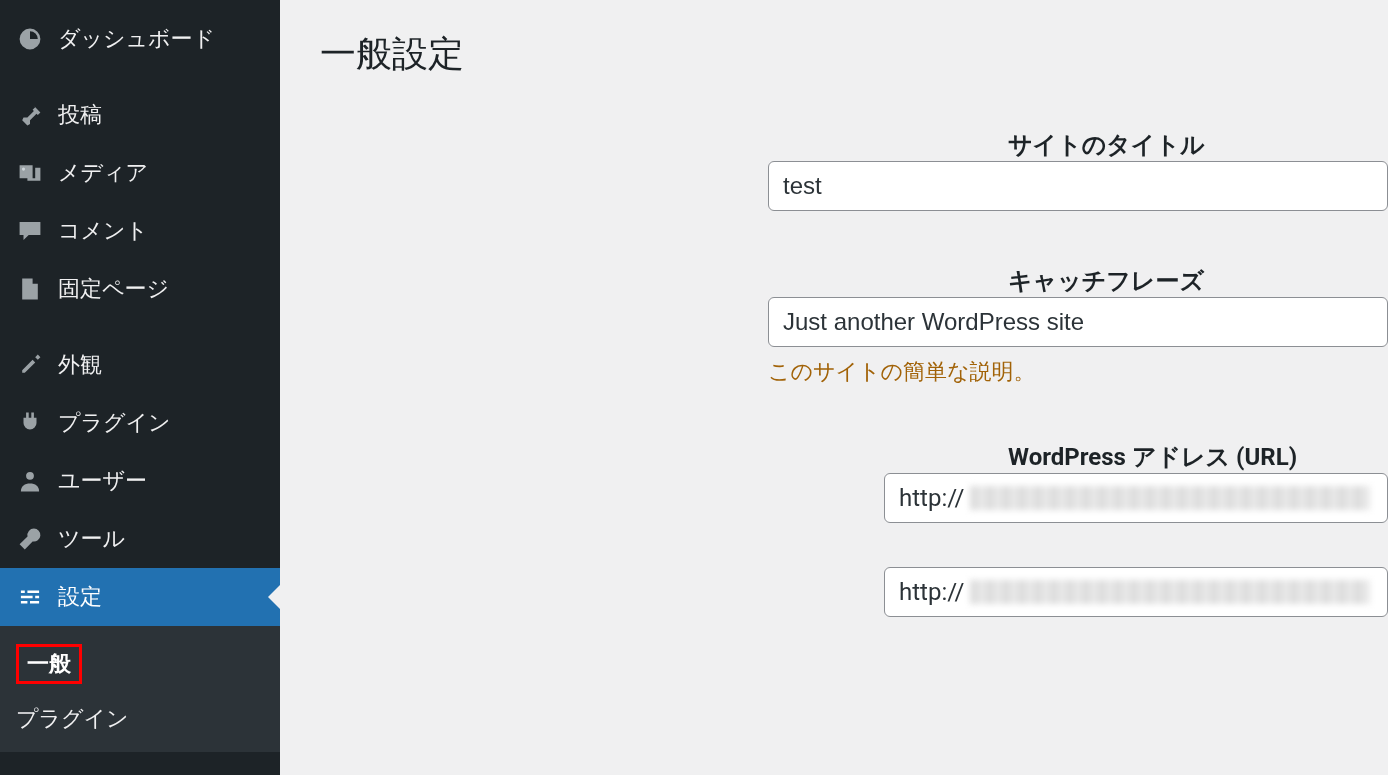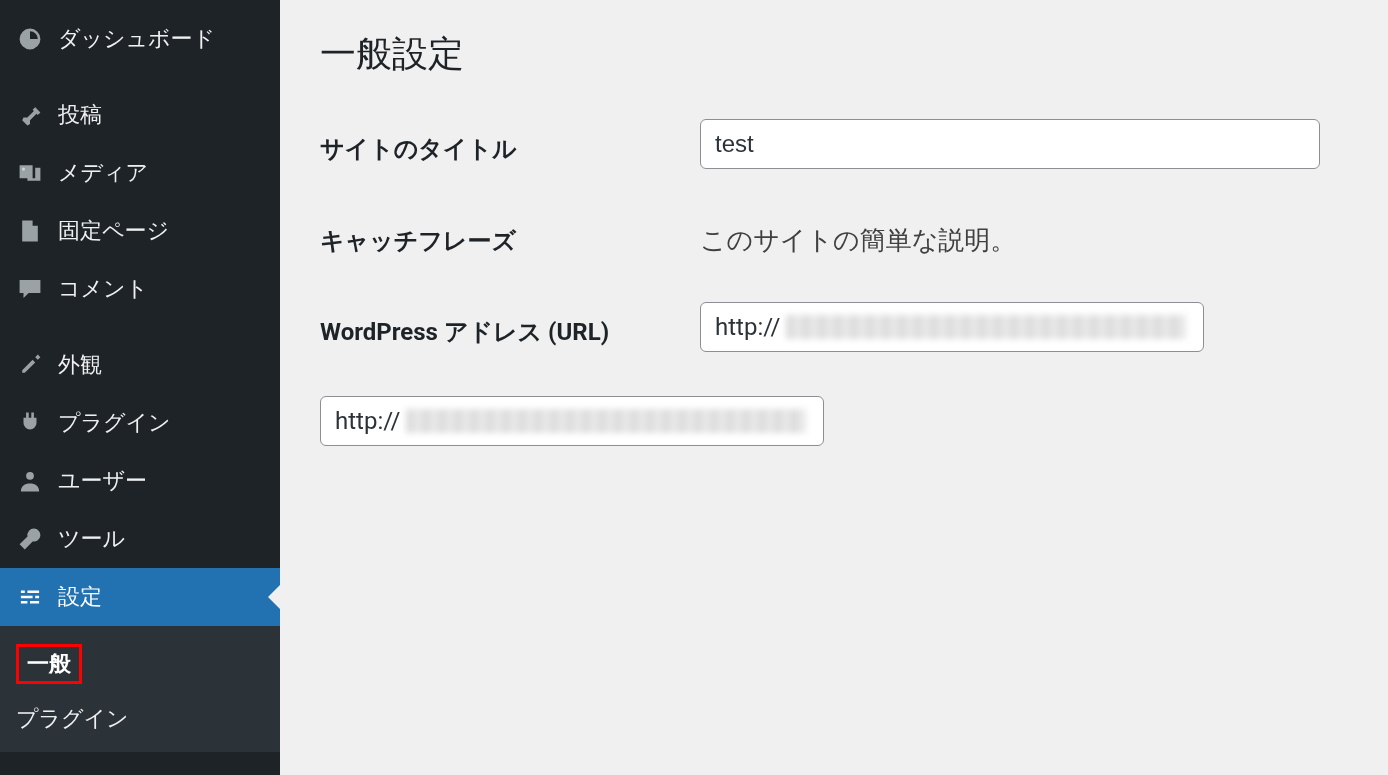--- a/index.html
+++ b/index.html
@@ -79,22 +79,23 @@
   overflow: hidden;
 }
 .page-title {
   font-size: 36px;
   font-weight: 400;
   color: #1d2327;
   margin-bottom: 40px;
 }
 .form-row {
   display: flex;
-  align-items: center;
+  align-items: flex-end;
   margin-bottom: 44px;
+  flex-direction: column;
 }
 .form-label {
   width: 380px;
   font-size: 24px;
   font-weight: 700;
   color: #1d2327;
   padding-top: 10px;
   flex-shrink: 0;
 }
 .form-field {
@@ -104,22 +105,22 @@
   width: 620px;
   max-width: 100%;
   padding: 10px 14px;
   font-size: 24px;
   border: 1px solid #8c8f94;
   border-radius: 6px;
   background: #fff;
   color: #2c3338;
 }
 .help-text {
-  font-size: 26px;
-  color: #404040;
+  font-size: 22px;
+  color: #a16207;
   margin-top: 10px;
 }
 .help-link {
   color: #2271b1;
   text-decoration: underline;
   font-size: 22px;
   display: inline-block;
   margin-top: 10px;
 }
 .redacted {
@@ -179,32 +180,32 @@
         <svg viewBox="0 0 20 20">
           <path d="M2 4h10v10H2V4zm12 2h4v10H8v-2h6V6z"></path>
           <circle cx="5" cy="7" r="1.2"></circle>
         </svg>
       </span>
     <span>メディア</span>
   </div>
   <div class="sidebar-item">
     <span class="sidebar-icon">
         <svg viewBox="0 0 20 20">
+          <path d="M2 3h16v10H9l-4 4v-4H2V3z"></path>
+        </svg>
+      </span>
+    <span>コメント</span>
+  </div>
+  <div class="sidebar-item">
+    <span class="sidebar-icon">
+        <svg viewBox="0 0 20 20">
           <path d="M4 2h8l4 4v12H4V2zm8 0v4h4"></path>
         </svg>
       </span>
     <span>固定ページ</span>
-  </div>
-  <div class="sidebar-item">
-    <span class="sidebar-icon">
-        <svg viewBox="0 0 20 20">
-          <path d="M2 3h16v10H9l-4 4v-4H2V3z"></path>
-        </svg>
-      </span>
-    <span>コメント</span>
   </div>
   <div class="sidebar-separator"></div>
   <div class="sidebar-item">
     <span class="sidebar-icon">
         <svg viewBox="0 0 20 20">
           <path d="M4 14l8-8 2 2-8 8H4v-2zm10-10l2 2 2-2-2-2-2 2z"></path>
         </svg>
       </span>
     <span>外観</span>
   </div>
@@ -259,20 +260,21 @@
   <div class="form-row">
     <div class="form-label">サイトのタイトル</div>
     <div class="form-field">
       <input type="text" class="text-input" value="test" style="">
     </div>
   </div>
 
   <div class="form-row">
     <div class="form-label">キャッチフレーズ</div>
     <div class="form-field">
+      <input type="text" class="text-input" value="Just another WordPress site" style="">
       <div class="help-text">このサイトの簡単な説明。</div>
     </div>
   </div>
 
   <div class="form-row">
     <div class="form-label">WordPress アドレス (URL)</div>
     <div class="form-field">
       <div class="input-with-redacted">
         <span>http://</span>
         <span class="redacted"></span>

